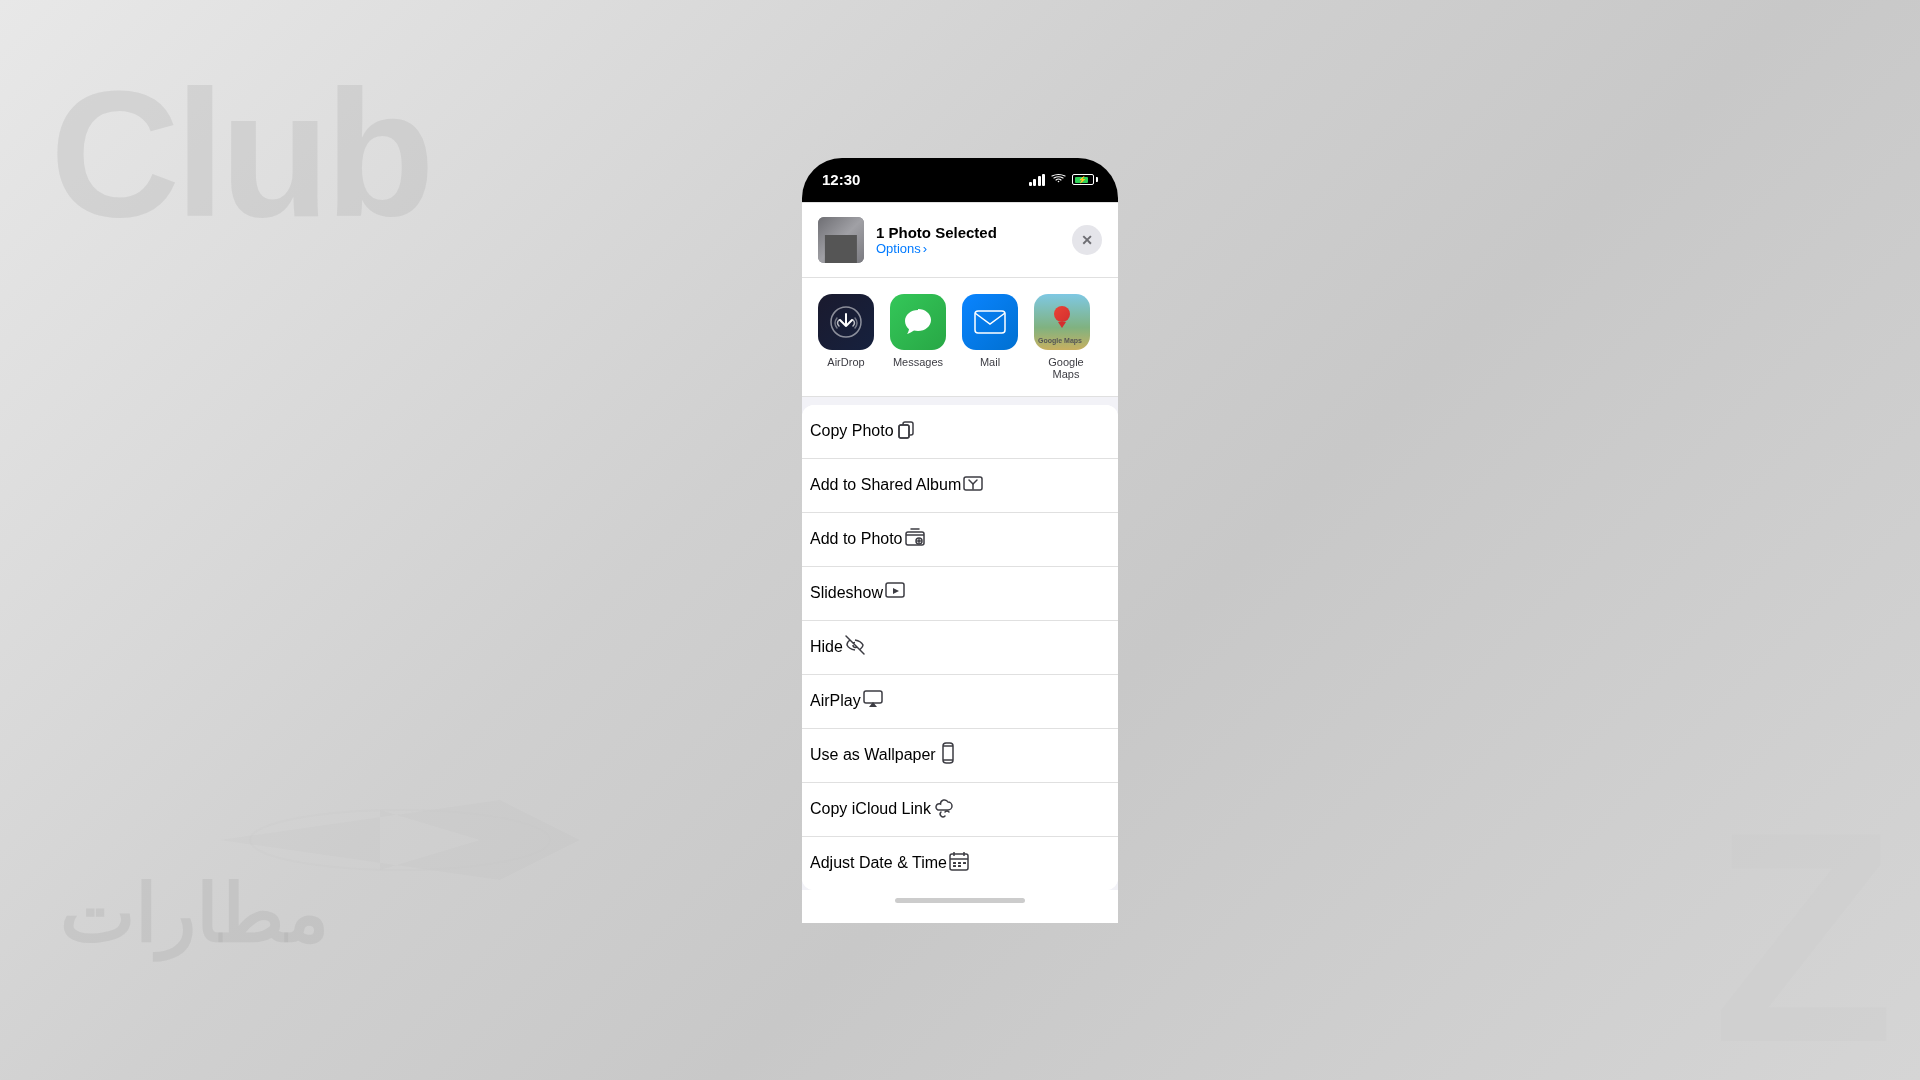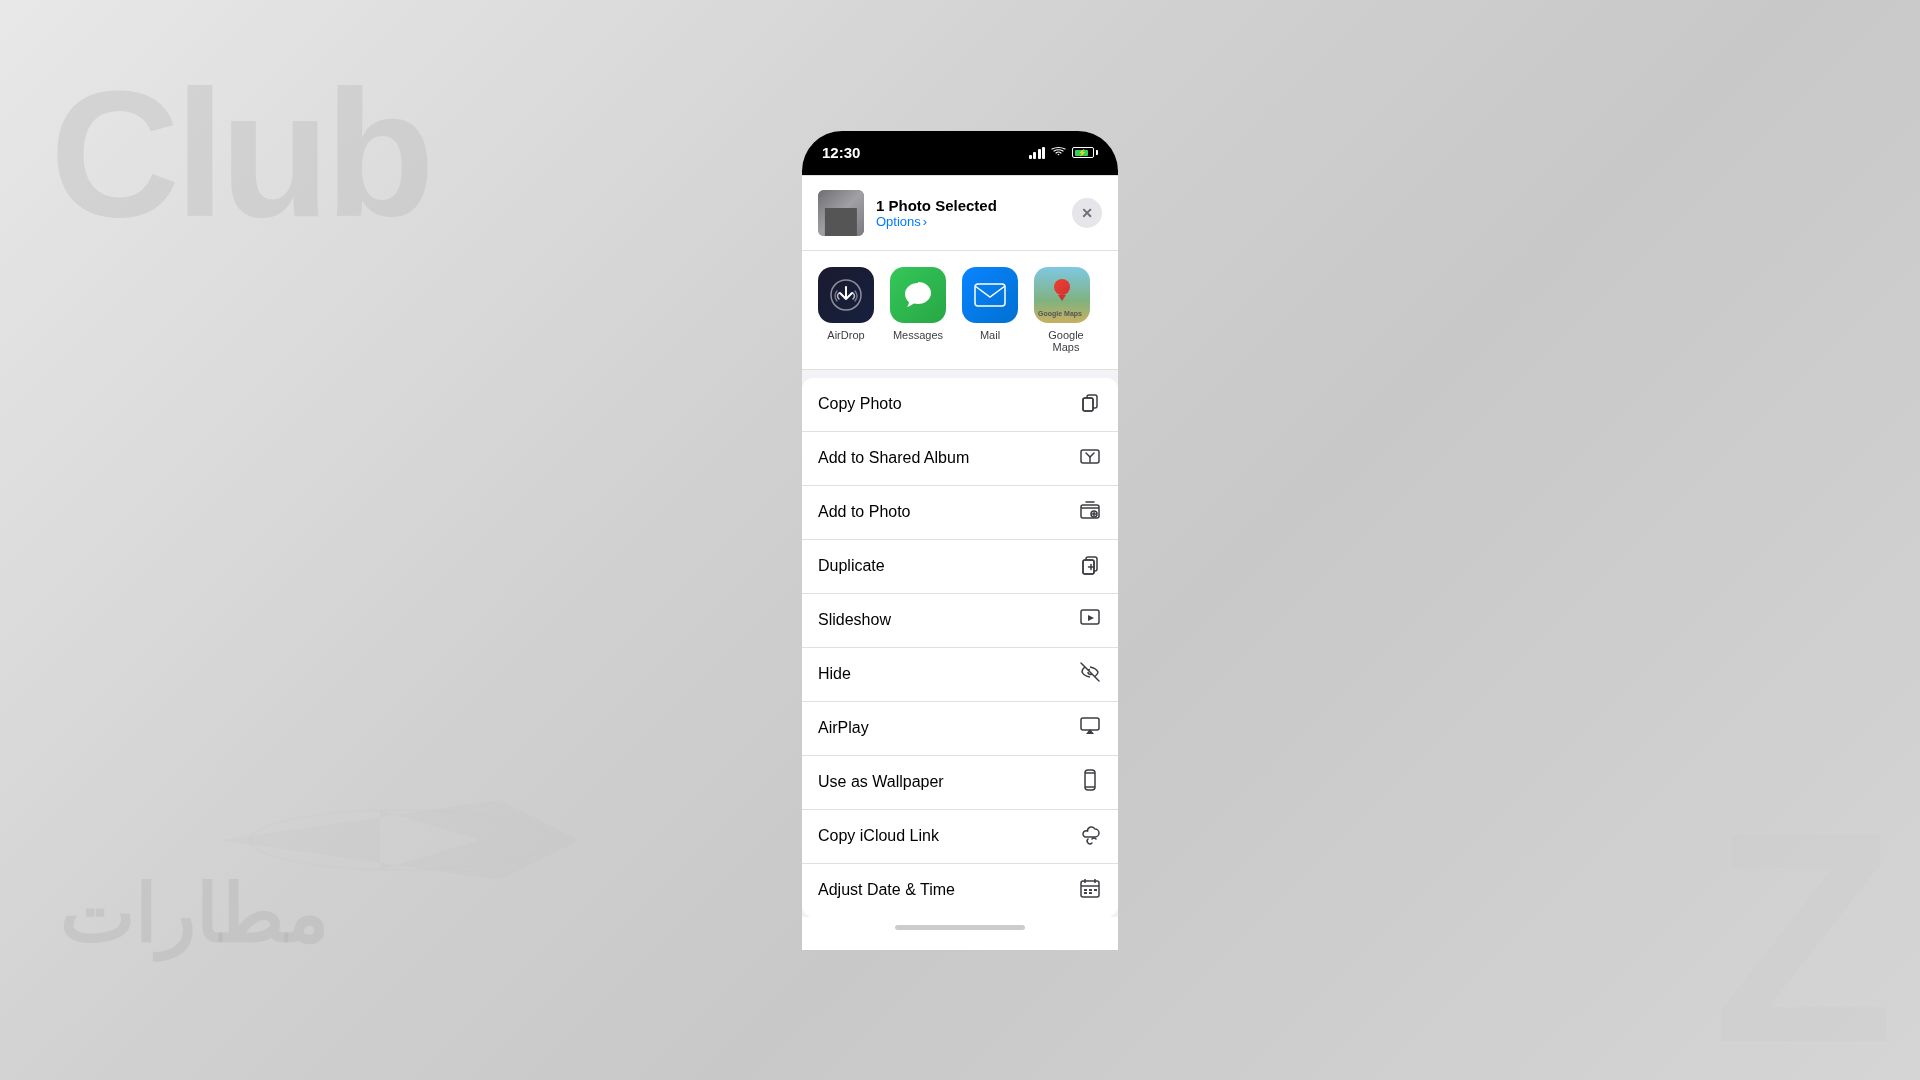--- a/index.html
+++ b/index.html
@@ -284,22 +284,21 @@
     .menu-section {
       background: #fff;
       margin-top: 8px;
       border-radius: 12px;
       overflow: hidden;
     }
 
     .menu-item {
       display: flex;
       align-items: center;
-      justify-content: space-between;
-      padding: 13px 16px;
+      padding: 13px 8px;
       border-bottom: 0.5px solid #e0e0e0;
       cursor: pointer;
       background: #fff;
     }
 
     .menu-item:last-child {
       border-bottom: none;
     }
 
     .menu-item-label {
@@ -509,31 +508,20 @@
           <svg width="22" height="22" viewBox="0 0 22 22" fill="none" stroke="#3c3c43" stroke-width="1.5">
             <rect x="2" y="6" width="18" height="13" rx="2"></rect>
             <path d="M2 9 L20 9"></path>
             <path d="M7 3 L15 3" stroke-linecap="round"></path>
             <circle cx="15" cy="15" r="3" fill="white" stroke="#3c3c43"></circle>
             <path d="M13.5 15 L16.5 15 M15 13.5 L15 16.5" stroke-linecap="round"></path>
           </svg>
         </span>
       </div>
 
-      <div class="menu-item">
-        <span class="menu-item-label">Duplicate</span>
-        <span class="menu-item-icon">
-          <svg width="22" height="22" viewBox="0 0 22 22" fill="none" stroke="#3c3c43" stroke-width="1.5">
-            <rect x="7" y="4" width="11" height="14" rx="2"></rect>
-            <rect x="4" y="7" width="11" height="14" rx="2" fill="white"></rect>
-            <rect x="4" y="7" width="11" height="14" rx="2"></rect>
-            <path d="M9.5 14 L14.5 14 M12 11.5 L12 16.5" stroke-linecap="round"></path>
-          </svg>
-        </span>
-      </div>
 
       <div class="menu-item">
         <span class="menu-item-label">Slideshow</span>
         <span class="menu-item-icon">
           <svg width="22" height="22" viewBox="0 0 22 22" fill="none" stroke="#3c3c43" stroke-width="1.5">
             <rect x="2" y="3" width="18" height="14" rx="2"></rect>
             <path d="M9 8 L15 11 L9 14 Z" fill="#3c3c43" stroke="none"></path>
           </svg>
         </span>
       </div>

